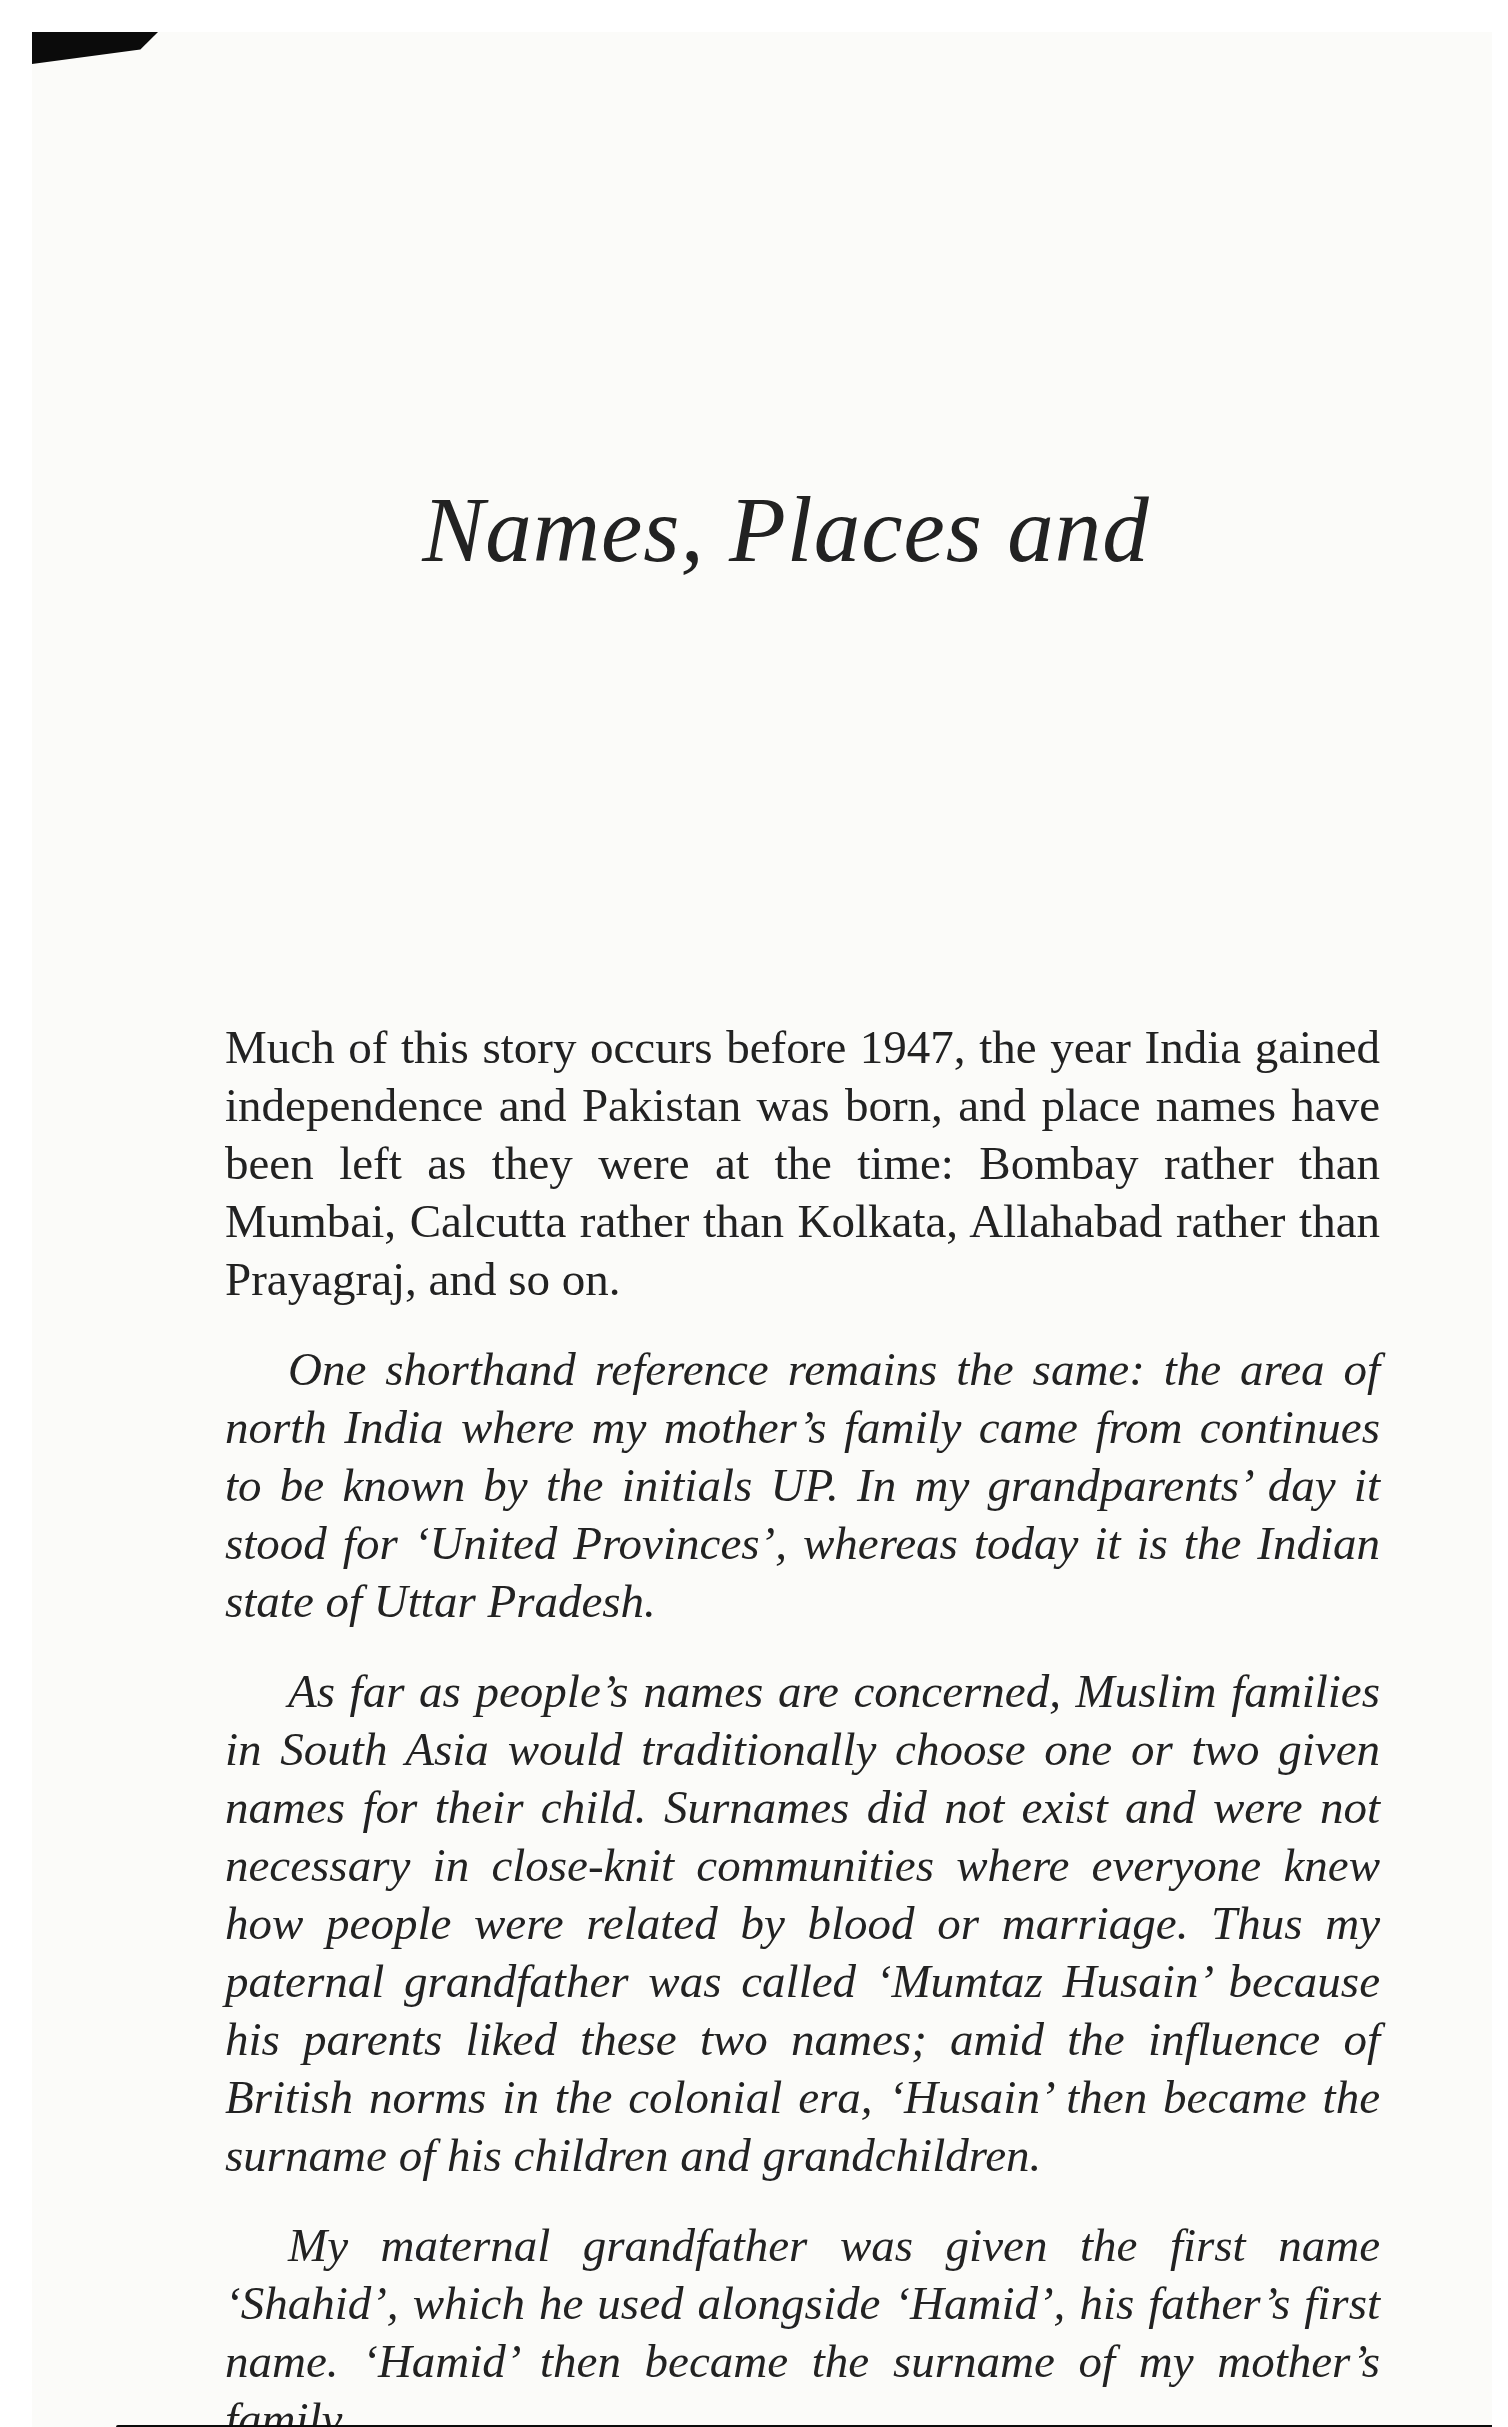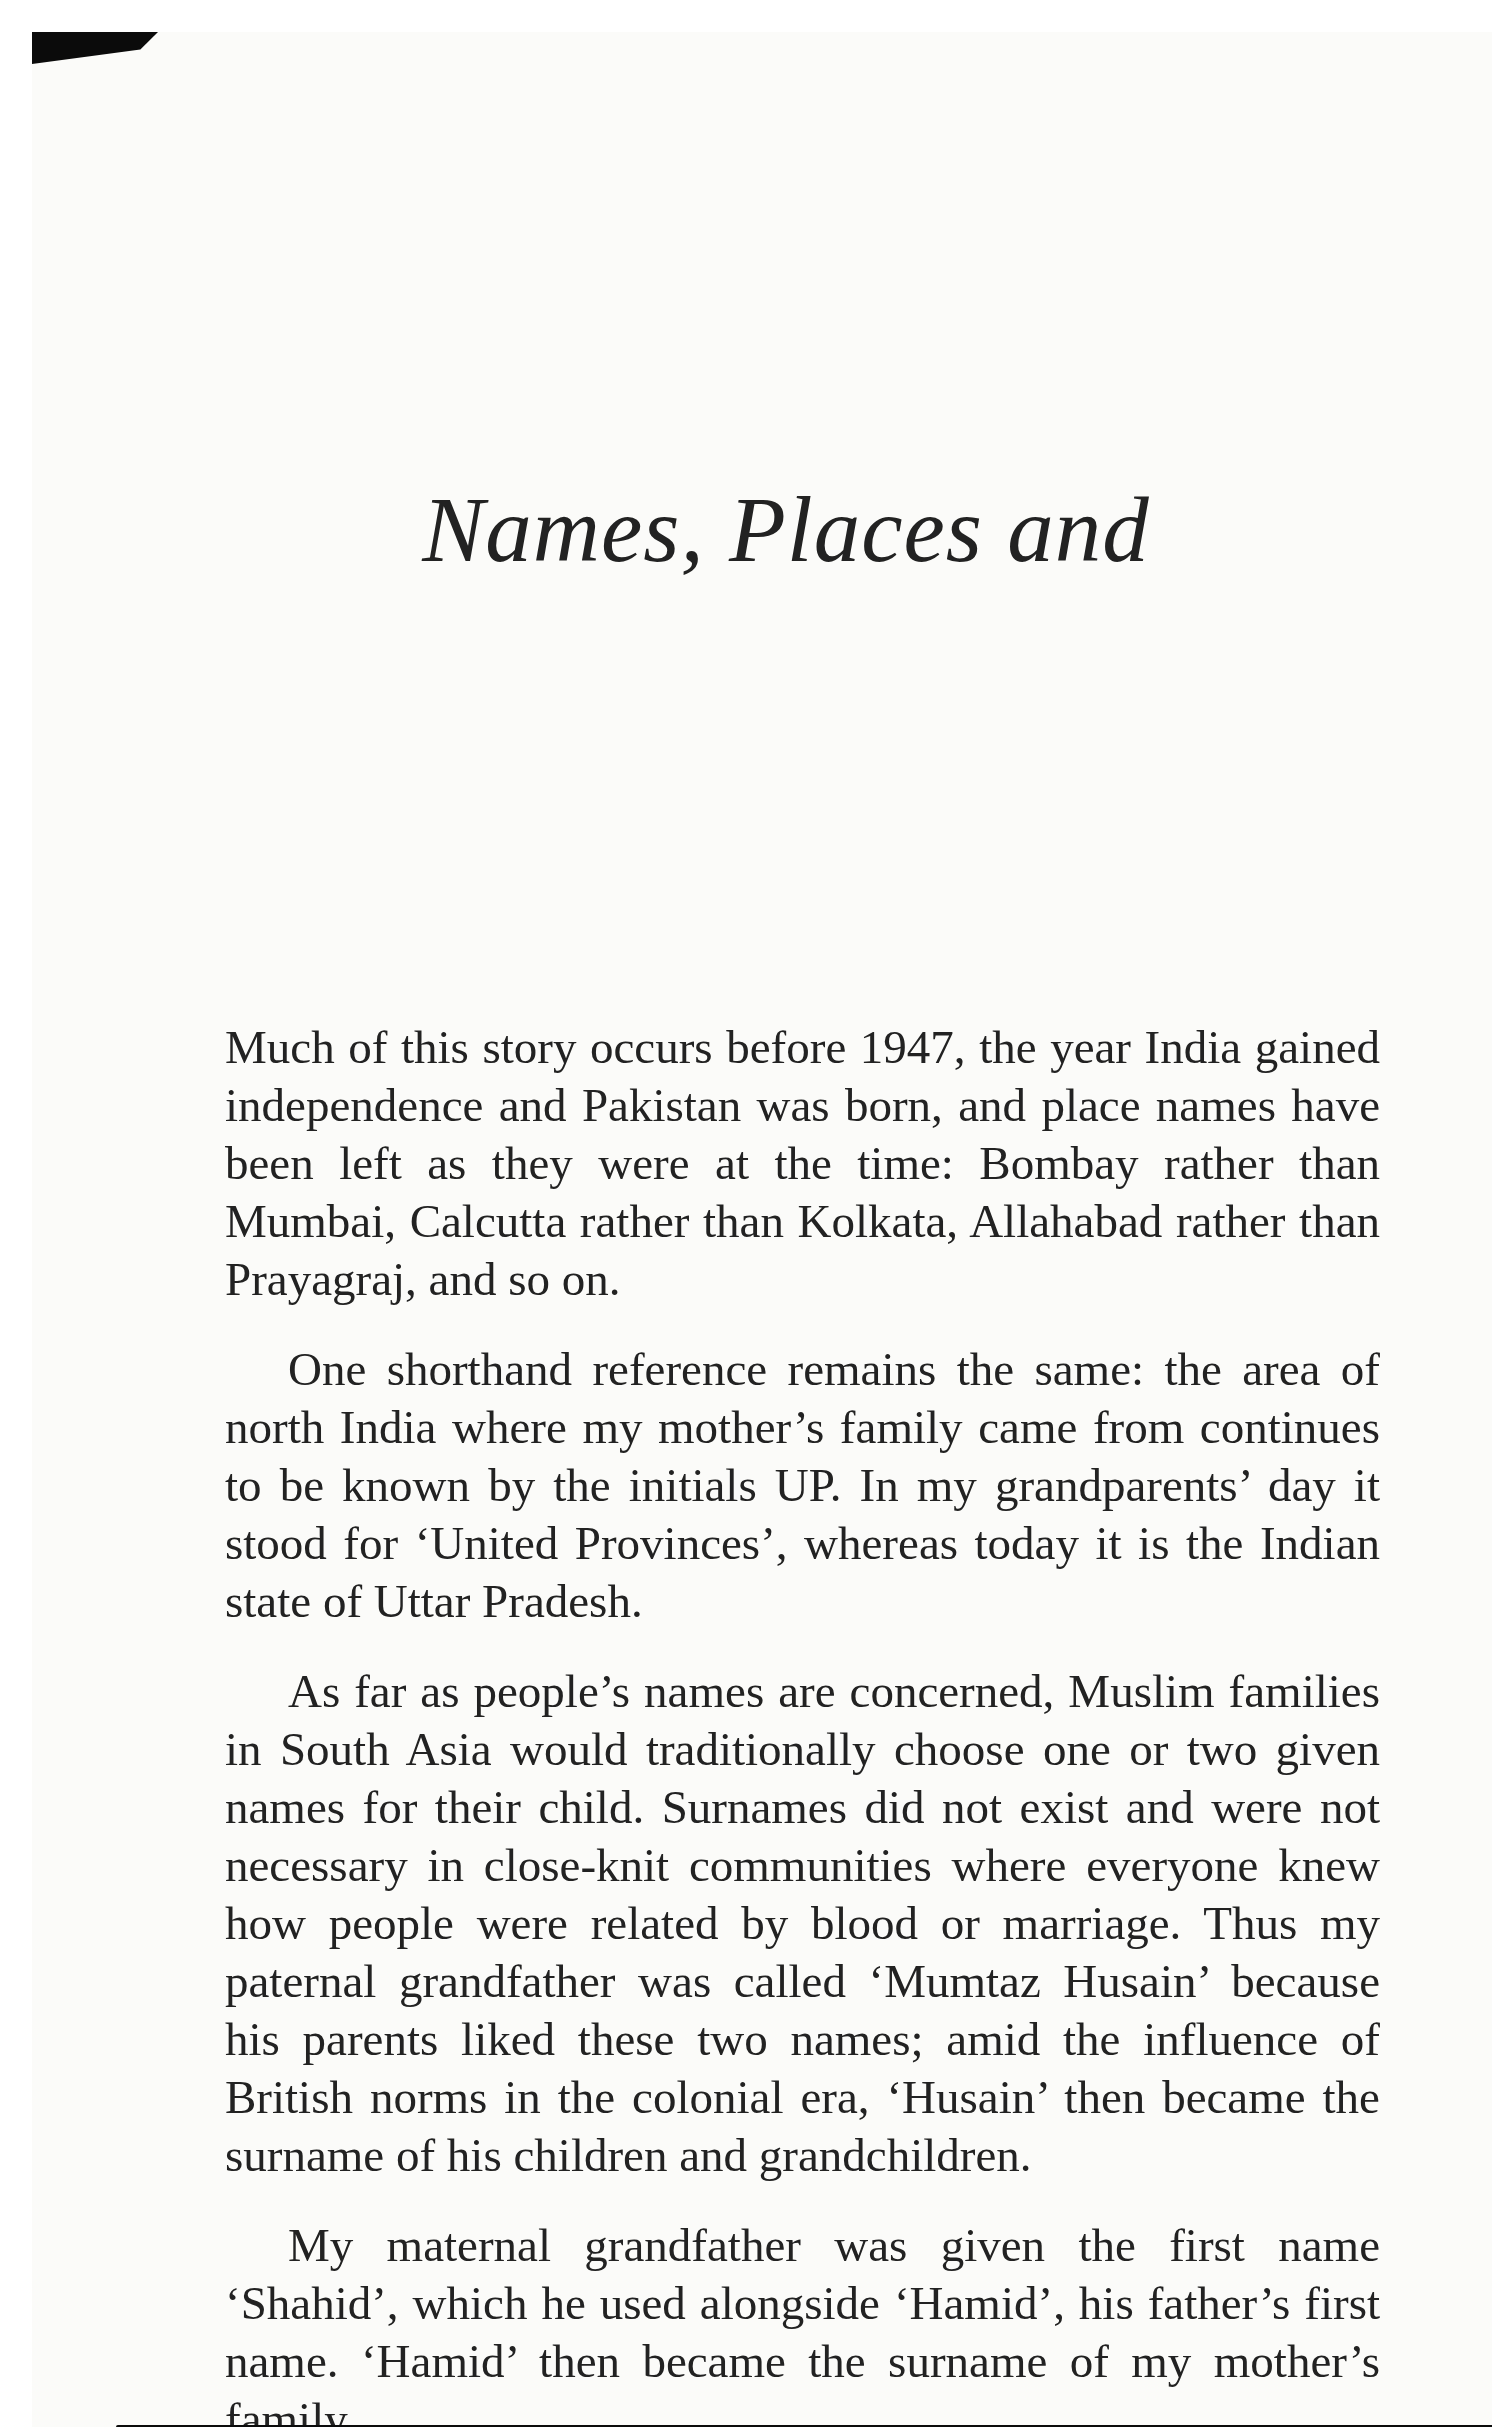--- a/index.html
+++ b/index.html
@@ -61,20 +61,21 @@
     font-size: 47px;
     line-height: 58px;
     color: var(--ink);
     text-align: justify;
   }
   .body-text p {
     text-indent: 0;
   }
   .body-text p + p {
     text-indent: 63px;
+    font-style: italic;
   }
 </style>
 </head>
 <body>
 
 <div class="page">
 
   <div class="artifact-top-left"></div>
 
   <h1 class="chapter-title">

